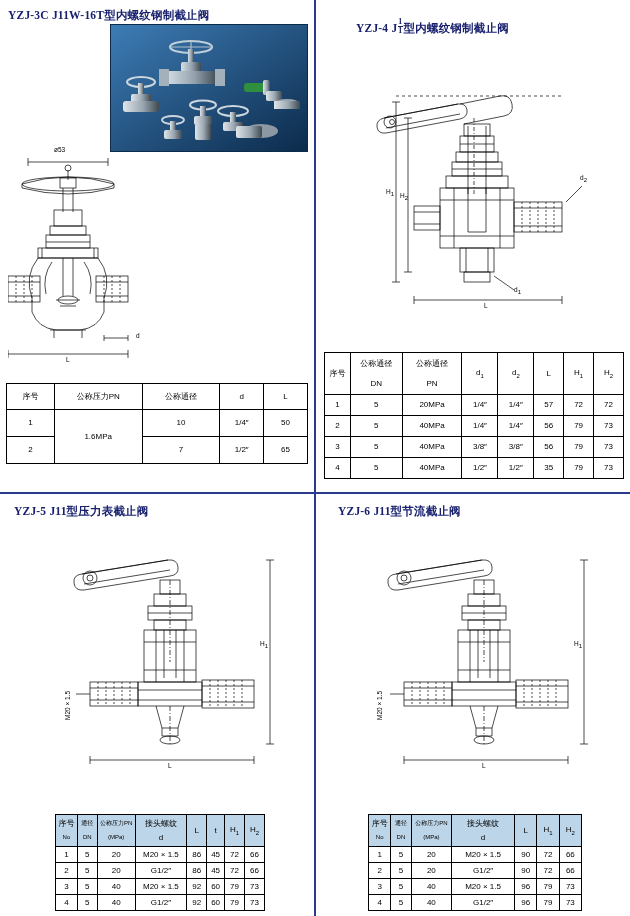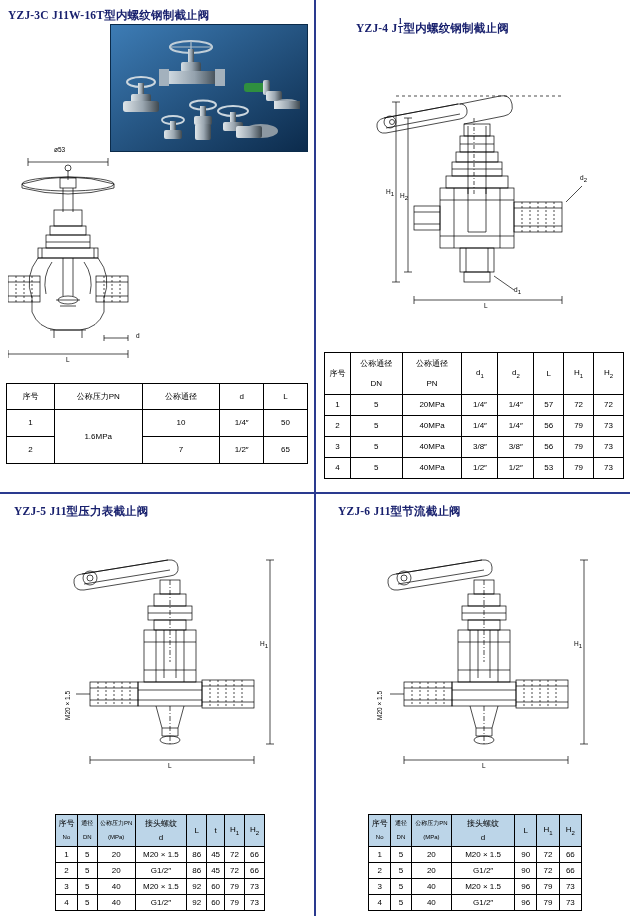--- a/index.html
+++ b/index.html
@@ -418,21 +418,21 @@
         <td>56</td>
         <td>79</td>
         <td>73</td>
       </tr>
       <tr>
         <td>4</td>
         <td>5</td>
         <td>40MPa</td>
         <td>1/2″</td>
         <td>1/2″</td>
-        <td>53</td>
+        <td>35</td>
         <td>79</td>
         <td>73</td>
       </tr>
     </tbody>
       </table>
   </div>
 
   <div class="quad q3">
 
     <div class="title t3">

